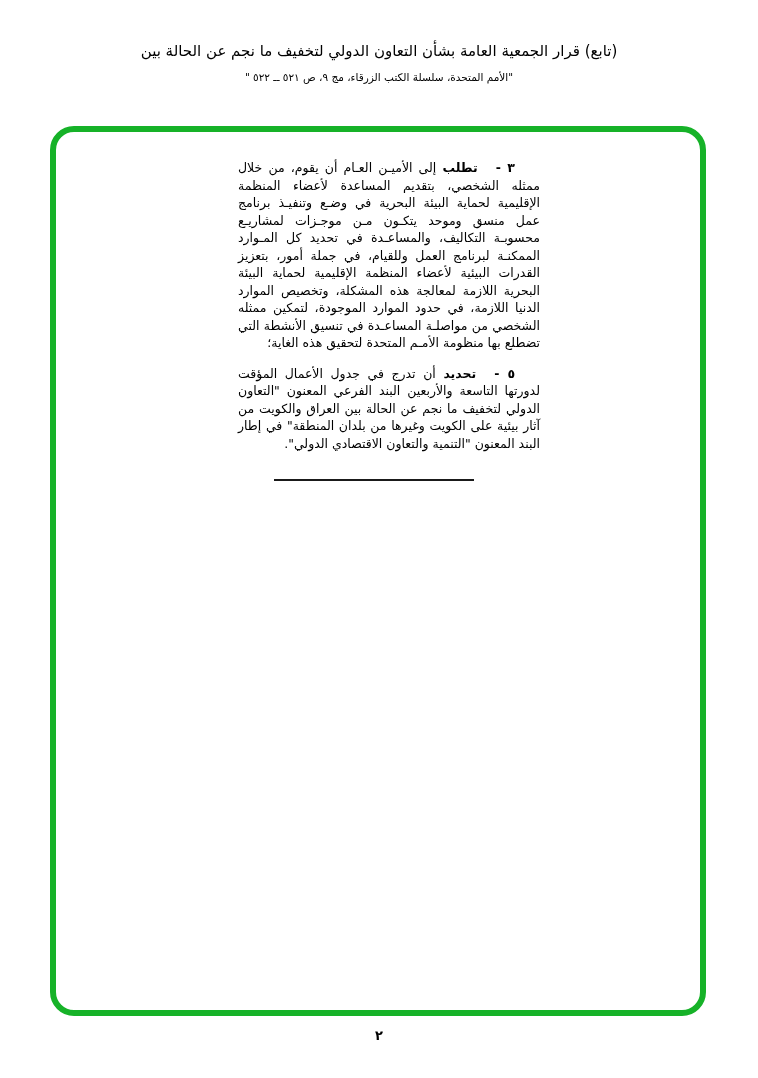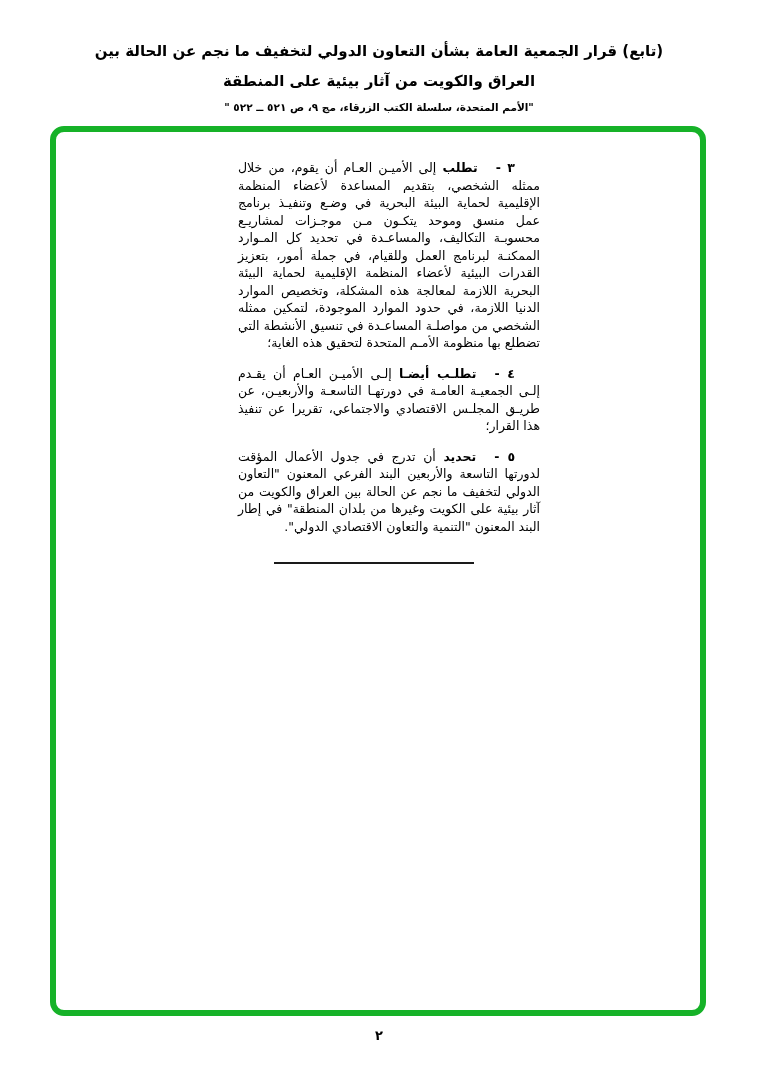--- a/index.html
+++ b/index.html
@@ -18,42 +18,42 @@
   }
 
   
   .doc-header {
     position: absolute;
     top: 36px;
     left: 0;
     right: 0;
     text-align: center;
     direction: rtl;
-    font-weight: bold;
+    font-weight: normal;
   }
   .doc-header .h-line {
     font-size: 15px;
     line-height: 30px;
     letter-spacing: 0.2px;
   }
   .doc-header .h-source {
     font-size: 10.5px;
     line-height: 16px;
     margin-top: 3px;
   }
 
   
   .green-box {
     position: absolute;
     left: 50px;
     top: 126px;
     width: 644px;   
     height: 878px;  
     border: 6px solid #16b228;
-    border-radius: 14px;
+    border-radius: 24px;
     background: #ffffff;
   }
 
   
   .text-col {
     position: absolute;
     top: 27px;
     right: 160px;
     width: 302px;
     direction: rtl;
@@ -96,30 +96,28 @@
     direction: rtl;
   }
 </style>
 </head>
 <body>
 
 <div class="page">
 
   <header class="doc-header">
     <div class="h-line">(تابع) قرار الجمعية العامة بشأن التعاون الدولي لتخفيف ما نجم عن الحالة بين</div>
-    <div class="h-line">العراق والكويت من آثار بيئية على المنطقة</div>
     <div class="h-source">"الأمم المتحدة، سلسلة الكتب الزرقاء، مج ٩، ص ٥٢١ ــ ٥٢٢ "</div>
   </header>
 
   <div class="green-box">
     <div class="text-col">
 
       <p class="para"><span class="pnum">٣ -</span><span class="gap"></span><span class="verb">تطلب</span> <span>إلى الأميـن العـام أن يقوم، من خلال ممثله الشخصي، بتقديم المساعدة لأعضاء المنظمة الإقليمية لحماية البيئة البحرية في وضـع وتنفيـذ برنامج عمل منسق وموحد يتكـون مـن موجـزات لمشاريـع محسوبـة التكاليف، والمساعـدة في تحديد كل المـوارد الممكنـة لبرنامج العمل وللقيام، في جملة أمور، بتعزيز القدرات البيئية لأعضاء المنظمة الإقليمية لحماية البيئة البحرية اللازمة لمعالجة هذه المشكلة، وتخصيص الموارد الدنيا اللازمة، في حدود الموارد الموجودة، لتمكين ممثله الشخصي من مواصلـة المساعـدة في تنسيق الأنشطة التي تضطلع بها منظومة الأمـم المتحدة لتحقيق هذه الغاية؛</span></p>
 
-      <p class="para"><span class="pnum">٤ -</span><span class="gap"></span><span class="verb">تطلـب أيضـا</span> <span>إلـى الأميـن العـام أن يقـدم إلـى الجمعيـة العامـة في دورتهـا التاسعـة والأربعيـن، عن طريـق المجلـس الاقتصادي والاجتماعي، تقريرا عن تنفيذ هذا القرار؛</span></p>
 
       <p class="para"><span class="pnum">٥ -</span><span class="gap"></span><span class="verb">تحديد</span> <span>أن تدرج في جدول الأعمال المؤقت لدورتها التاسعة والأربعين البند الفرعي المعنون "التعاون الدولي لتخفيف ما نجم عن الحالة بين العراق والكويت من آثار بيئية على الكويت وغيرها من بلدان المنطقة" في إطار البند المعنون "التنمية والتعاون الاقتصادي الدولي".</span></p>
 
       <div class="divider"></div>
 
     </div>
   </div>
 
   <footer class="page-footer">
     <span>٢</span>

